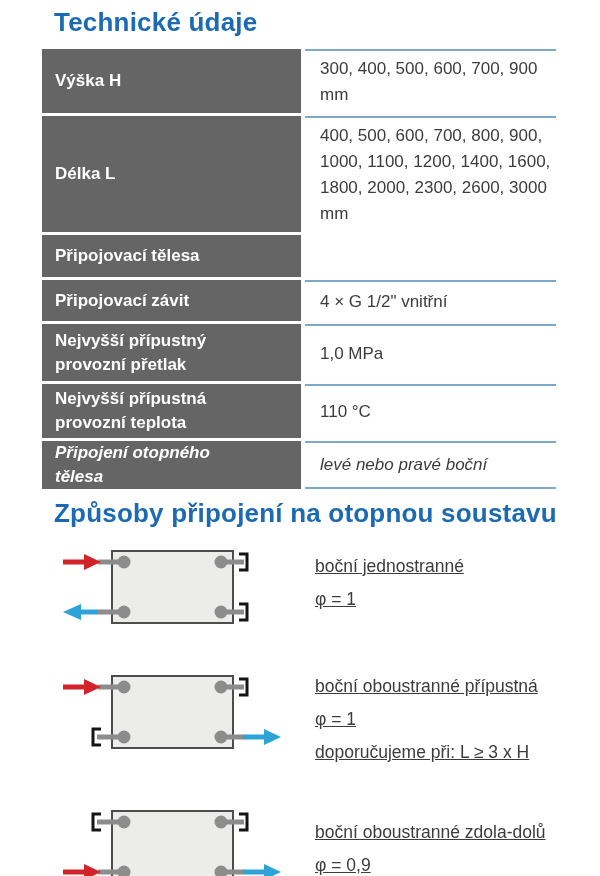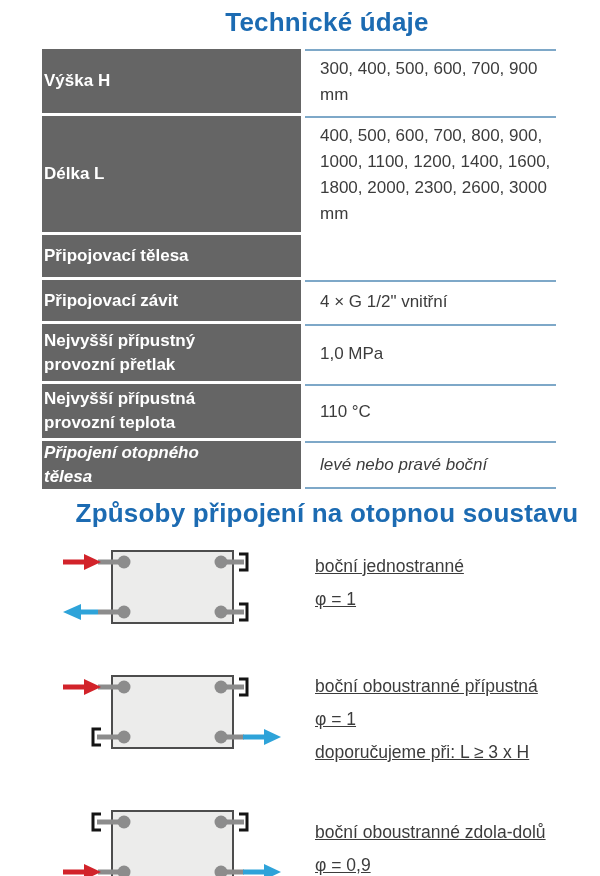--- a/index.html
+++ b/index.html
@@ -19,31 +19,31 @@
   html,body{margin:0;padding:0;}
   body{
     width:600px;height:876px;overflow:hidden;background:#ffffff;
     font-family:"Liberation Sans","DejaVu Sans",sans-serif;
     color:var(--body-text);
   }
   .page{padding-top:6px;}
   .section-title{
     margin:0 0 0 54px;
     font-size:26px;font-weight:bold;color:var(--heading-blue);
-    line-height:32px;letter-spacing:0.2px;text-align:center;
+    line-height:32px;letter-spacing:0.2px;
   }
   .tech-table{
     margin:11px 0 0 42px;width:514px;
     display:flex;flex-direction:column;row-gap:3px;
   }
   .t-row{display:flex;column-gap:4px;}
   .t-label{
     width:259px;background:var(--table-label-bg);
     display:flex;align-items:center;
-    padding-left:2px;
+    padding-left:13px;
     color:var(--table-label-text);font-weight:bold;font-size:17px;line-height:24px;
   }
   .t-label span{max-width:205px;}
   .t-value{
     flex:1;border-top:2px solid var(--table-rule-blue);
     display:flex;align-items:center;
     padding:5px 0 5px 15px;
     font-size:17px;line-height:26px;
   }
   .t-row:last-child .t-value{border-bottom:2px solid var(--table-rule-blue);}

